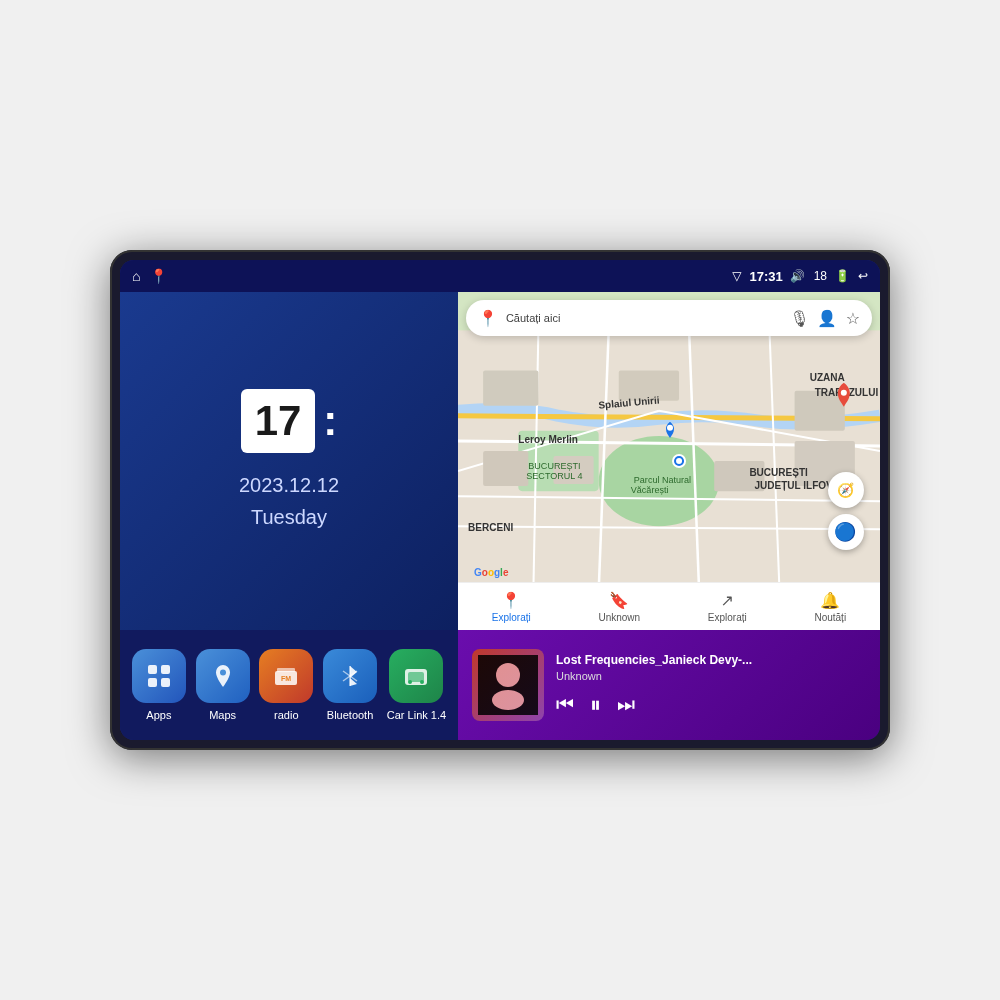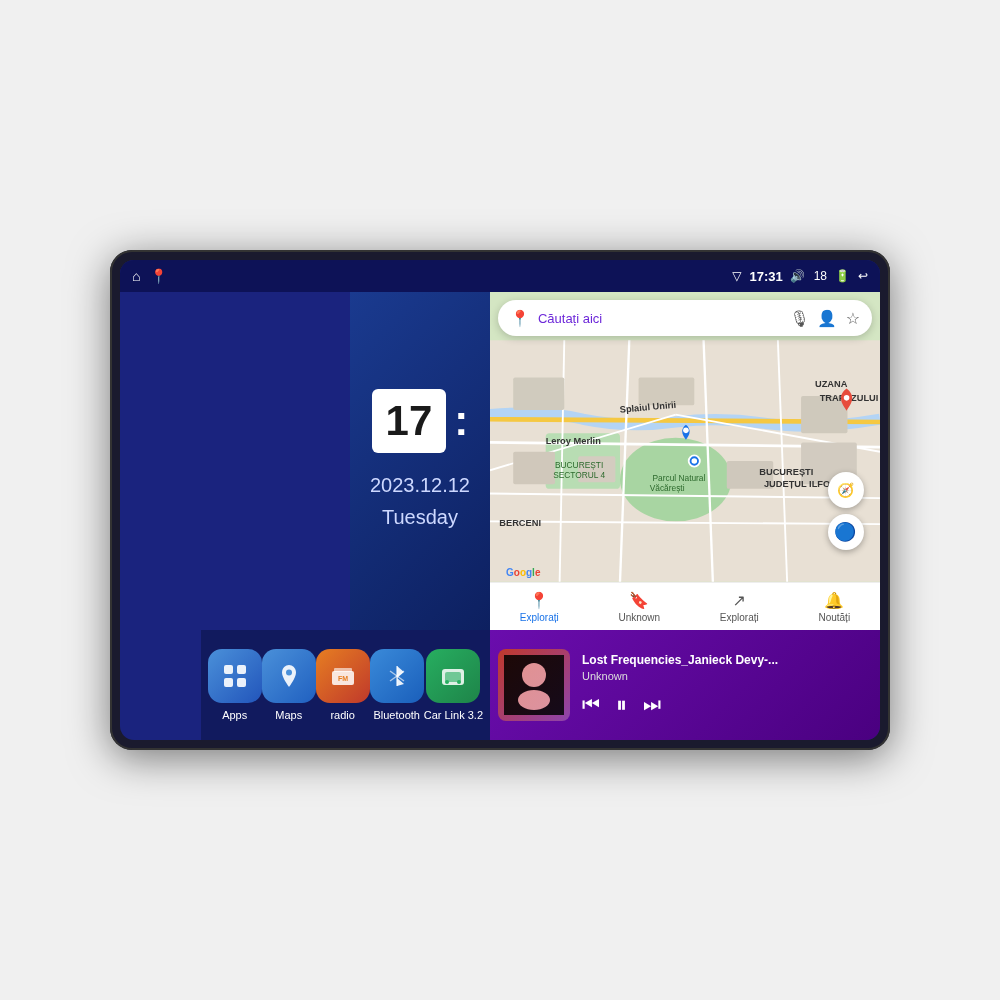--- a/index.html
+++ b/index.html
@@ -71,25 +71,24 @@
     
     .main-content {
       flex: 1;
       display: flex;
       flex-direction: row;
       overflow: hidden;
     }
 
     
     .left-panel {
-      width: 370px;
+      width: 338px;
       display: flex;
       flex-direction: column;
       flex-shrink: 0;
-      align-items: flex-end;
     }
 
     
     .clock-widget {
       flex: 1;
       background: linear-gradient(135deg, #1a3a8f 0%, #0d2060 100%);
       display: flex;
       flex-direction: column;
       align-items: center;
       justify-content: center;
@@ -202,22 +201,22 @@
       display: flex;
       align-items: center;
       padding: 0 12px;
       gap: 8px;
       box-shadow: 0 2px 8px rgba(0,0,0,0.2);
       z-index: 10;
     }
 
     .map-search-text {
       flex: 1;
-      color: #6d28d9;
-      font-size: 13px;
+      color: #404040;
+      font-size: 11px;
     }
 
     .map-search-icons {
       display: flex;
       gap: 8px;
       color: #555;
     }
 
     .map-nav-bar {
       position: absolute;
@@ -248,21 +247,21 @@
     .map-nav-icon {
       font-size: 16px;
     }
 
     
     .music-player {
       height: 110px;
       background: linear-gradient(135deg, #6a0dad, #4a0080);
       display: flex;
       align-items: center;
-      padding: 10px 8px;
+      padding: 10px 14px;
       gap: 12px;
       flex-shrink: 0;
     }
 
     .album-art {
       width: 72px;
       height: 72px;
       border-radius: 8px;
       background: linear-gradient(135deg, #c0392b, #8e44ad);
       flex-shrink: 0;
@@ -455,21 +454,21 @@
 
           <div class="app-icon-wrapper">
             <div class="app-icon-circle icon-carlink">
               <svg width="30" height="30" viewBox="0 0 30 30" fill="none">
                 <rect x="4" y="8" width="22" height="16" rx="3" fill="white" opacity="0.85"></rect>
                 <rect x="7" y="11" width="16" height="10" rx="2" fill="#27ae60" opacity="0.6"></rect>
                 <circle cx="9" cy="21" r="2" fill="#27ae60"></circle>
                 <circle cx="21" cy="21" r="2" fill="#27ae60"></circle>
               </svg>
             </div>
-            <span class="app-label">Car Link 3.2</span>
+            <span class="app-label">Car Link 1.4</span>
           </div>
 
         </div>
       </div>
 
       <div class="right-panel">
 
         <div class="map-area">
           
           <svg class="map-svg" viewBox="0 0 420 260" xmlns="http://www.w3.org/2000/svg">

